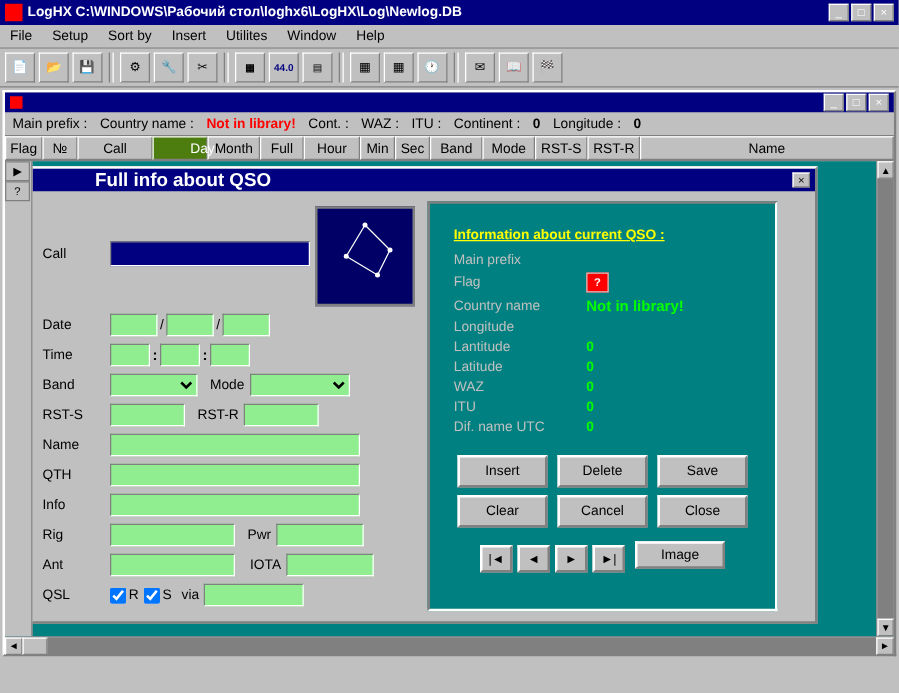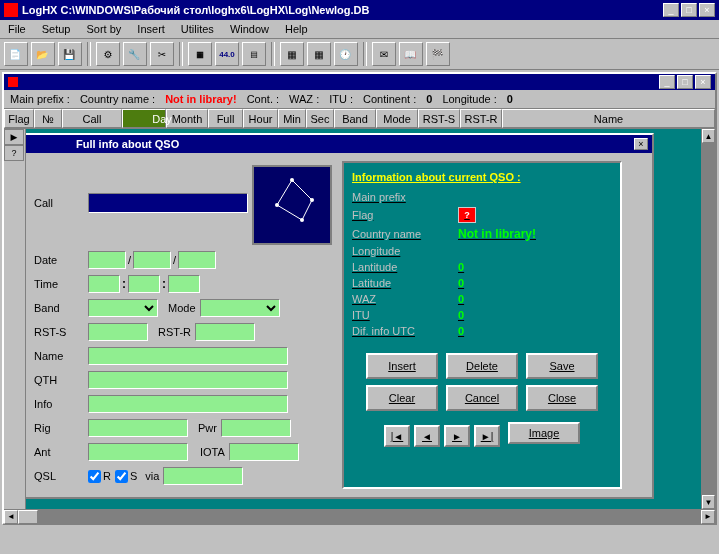--- a/index.html
+++ b/index.html
@@ -283,22 +283,21 @@
       justify-content: center;
       margin-top: 4px;
     }
 
     
     .info-panel {
       width: 280px;
       background: #008080;
       border: 2px solid;
       border-color: #808080 #ffffff #ffffff #808080;
-      padding: 8px;
-      text-decoration: underline;
+      padding: 19px;
     }
     .info-title {
       color: #ffff00;
       font-size: 11px;
       font-weight: bold;
       text-decoration: underline;
       margin-bottom: 8px;
     }
     .info-row {
       display: flex;
@@ -506,40 +505,40 @@
     <span style="font-weight:bold;">0</span>
   </div>
 
   <div class="col-headers">
     <div class="col-header" style="width:30px;">Flag</div>
     <div class="col-header" style="width:28px;">№</div>
     <div class="col-header" style="width:60px;">Call</div>
     <div class="col-header active" style="width:30px;">Day</div>
     <div class="col-header" style="width:42px;">Month</div>
     <div class="col-header" style="width:35px;">Full</div>
-    <div class="col-header" style="width:35px;">Hour</div>
+    <div class="col-header" style="width:45px;">Hour</div>
     <div class="col-header" style="width:28px;">Min</div>
     <div class="col-header" style="width:28px;">Sec</div>
     <div class="col-header" style="width:42px;">Band</div>
     <div class="col-header" style="width:42px;">Mode</div>
     <div class="col-header" style="width:42px;">RST-S</div>
     <div class="col-header" style="width:42px;">RST-R</div>
     <div class="col-header" style="flex:1;">Name</div>
   </div>
 
   <div style="position:relative;background:#008080;height:380px;">
 
     <div style="position:absolute;left:0;top:0;width:22px;height:100%;background:#c0c0c0;border-right:1px solid #808080;z-index:1;">
       <div class="row-indicator">▶</div>
       <div class="row-indicator">?</div>
     </div>
 
     <div class="dialog" style="top:4px;left:20px;">
       <div class="dialog-title">
-        <span style="font-size:11px;font-weight:bold;padding-left:46px;">Full info about QSO</span>
+        <span style="font-size:15px;font-weight:bold;padding-left:46px;">Full info about QSO</span>
         <div class="dialog-close">×</div>
       </div>
       <div class="dialog-body">
 
         <div class="form-section">
 
           <div class="form-row">
             <span class="form-label">Call</span>
             <input class="form-input call-input" type="text" style="">
             <div class="star-map">
@@ -666,21 +665,21 @@
           </div>
           <div class="info-row">
             <span class="info-key">WAZ</span>
             <span class="info-val">0</span>
           </div>
           <div class="info-row">
             <span class="info-key">ITU</span>
             <span class="info-val">0</span>
           </div>
           <div class="info-row">
-            <span class="info-key">Dif. info UTC</span>
+            <span class="info-key">Dif. name UTC</span>
             <span class="info-val">0</span>
           </div>
 
           <div class="btn-row" style="margin-top:16px;align-items:center;">
             <button class="win-btn">Insert</button>
             <button class="win-btn">Delete</button>
             <button class="win-btn">Save</button>
           </div>
 
           <div class="btn-row" style="margin-top:6px;">

